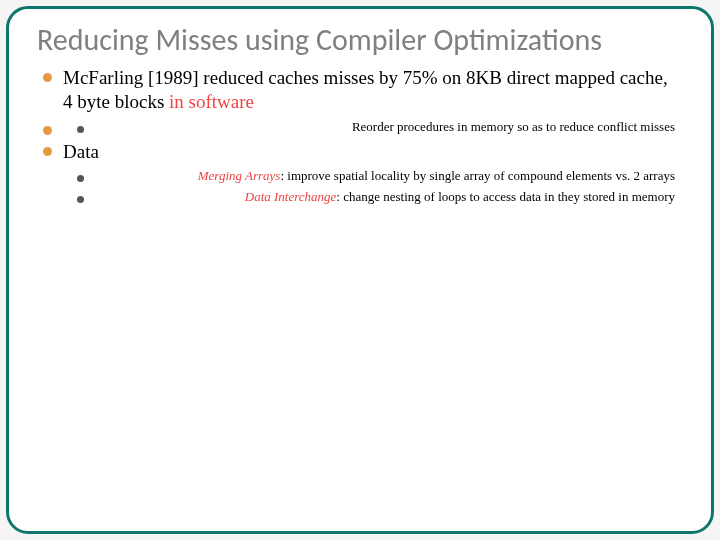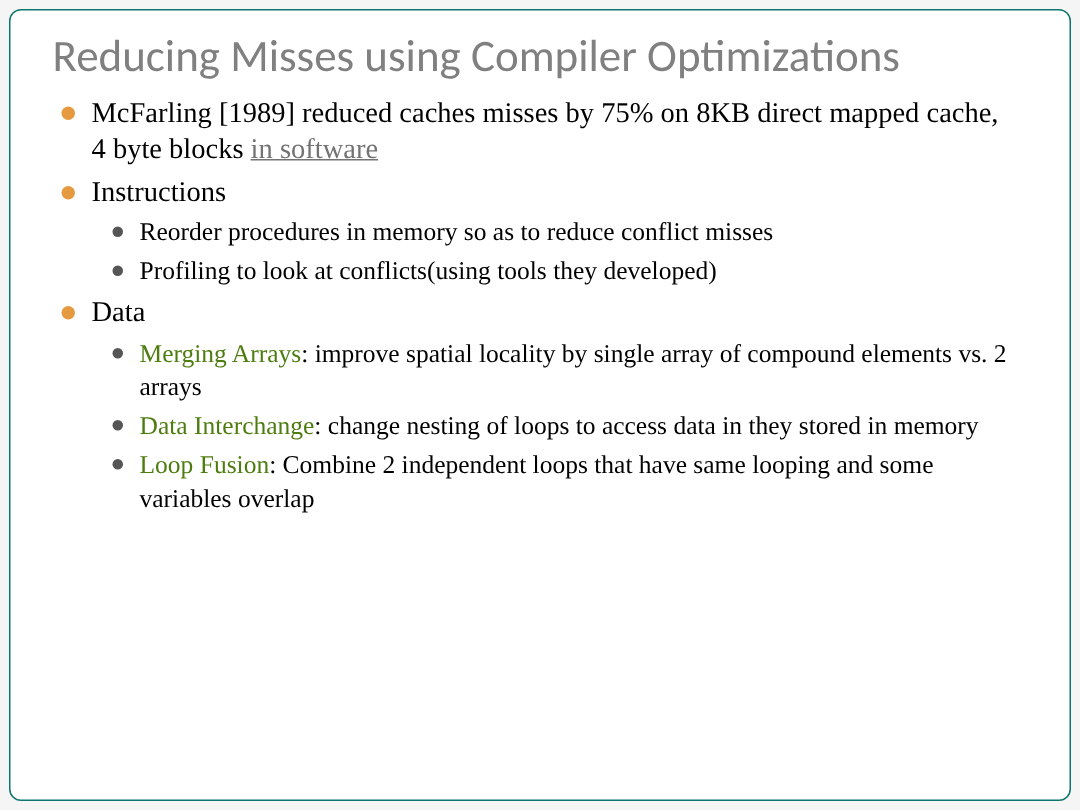--- a/index.html
+++ b/index.html
@@ -7,22 +7,22 @@
       width: 720px;
       height: 540px;
       background: #f5f5f5;
       font-family: Georgia, 'Times New Roman', serif;
       padding: 6px;
     }
     .slide {
       width: 100%;
       height: 100%;
       background: #fff;
-      border: 1px solid #0f766e;
-      border-radius: 8px;
+      border: 3px solid #0f766e;
+      border-radius: 22px;
       padding: 14px 36px 14px 28px;
       position: relative;
       overflow: hidden;
     }
     .title {
       font-family: Calibri, Arial, sans-serif;
       font-size: 30px;
       color: #808080;
       line-height: 1.1;
       margin-bottom: 10px;
@@ -51,63 +51,61 @@
       border-radius: 50%;
     }
     ul.level2 {
       list-style: none;
       padding-left: 0;
       margin-top: 4px;
     }
     ul.level2 > li {
       position: relative;
       padding-left: 22px;
-      font-size: 17px;
+      font-size: 13px;
       color: #000;
       line-height: 1.3;
       margin-bottom: 4px;
       margin-left: 10px;
+      text-align: right;
     }
     ul.level2 > li::before {
       content: "";
       position: absolute;
       left: 4px;
       top: 7px;
       width: 7px;
       height: 7px;
       background: #555;
       border-radius: 50%;
     }
     .link {
-      color: #737373;
-      text-decoration: underline;
+      color: #ef4444;
     }
     .term {
-      color: #4d7c0f;
+      color: #ef4444;
+      font-style: italic;
     }
   </style>
 </head>
 <body>
 
 <div class="slide">
   <h1 class="title">Reducing Misses using Compiler Optimizations</h1>
 
   <ul class="level1">
     <li>
       <span>McFarling [1989] reduced caches misses by 75% on 8KB direct mapped cache, 4 byte blocks </span><span class="link">in software</span>
     </li>
     <li>
-      <span>Instructions</span>
       <ul class="level2">
         <li><span>Reorder procedures in memory so as to reduce conflict misses</span></li>
-        <li><span>Profiling to look at conflicts(using tools they developed)</span></li>
       </ul>
     </li>
     <li>
       <span>Data</span>
       <ul class="level2">
         <li><span class="term">Merging Arrays</span><span>: improve spatial locality by single array of compound elements vs. 2 arrays</span></li>
         <li><span class="term">Data Interchange</span><span>: change nesting of loops to access data in they stored in memory</span></li>
-        <li><span class="term">Loop Fusion</span><span>: Combine 2 independent loops that have same looping and some variables overlap</span></li>
       </ul>
     </li>
   </ul>
 </div>
 
 </body></html>

